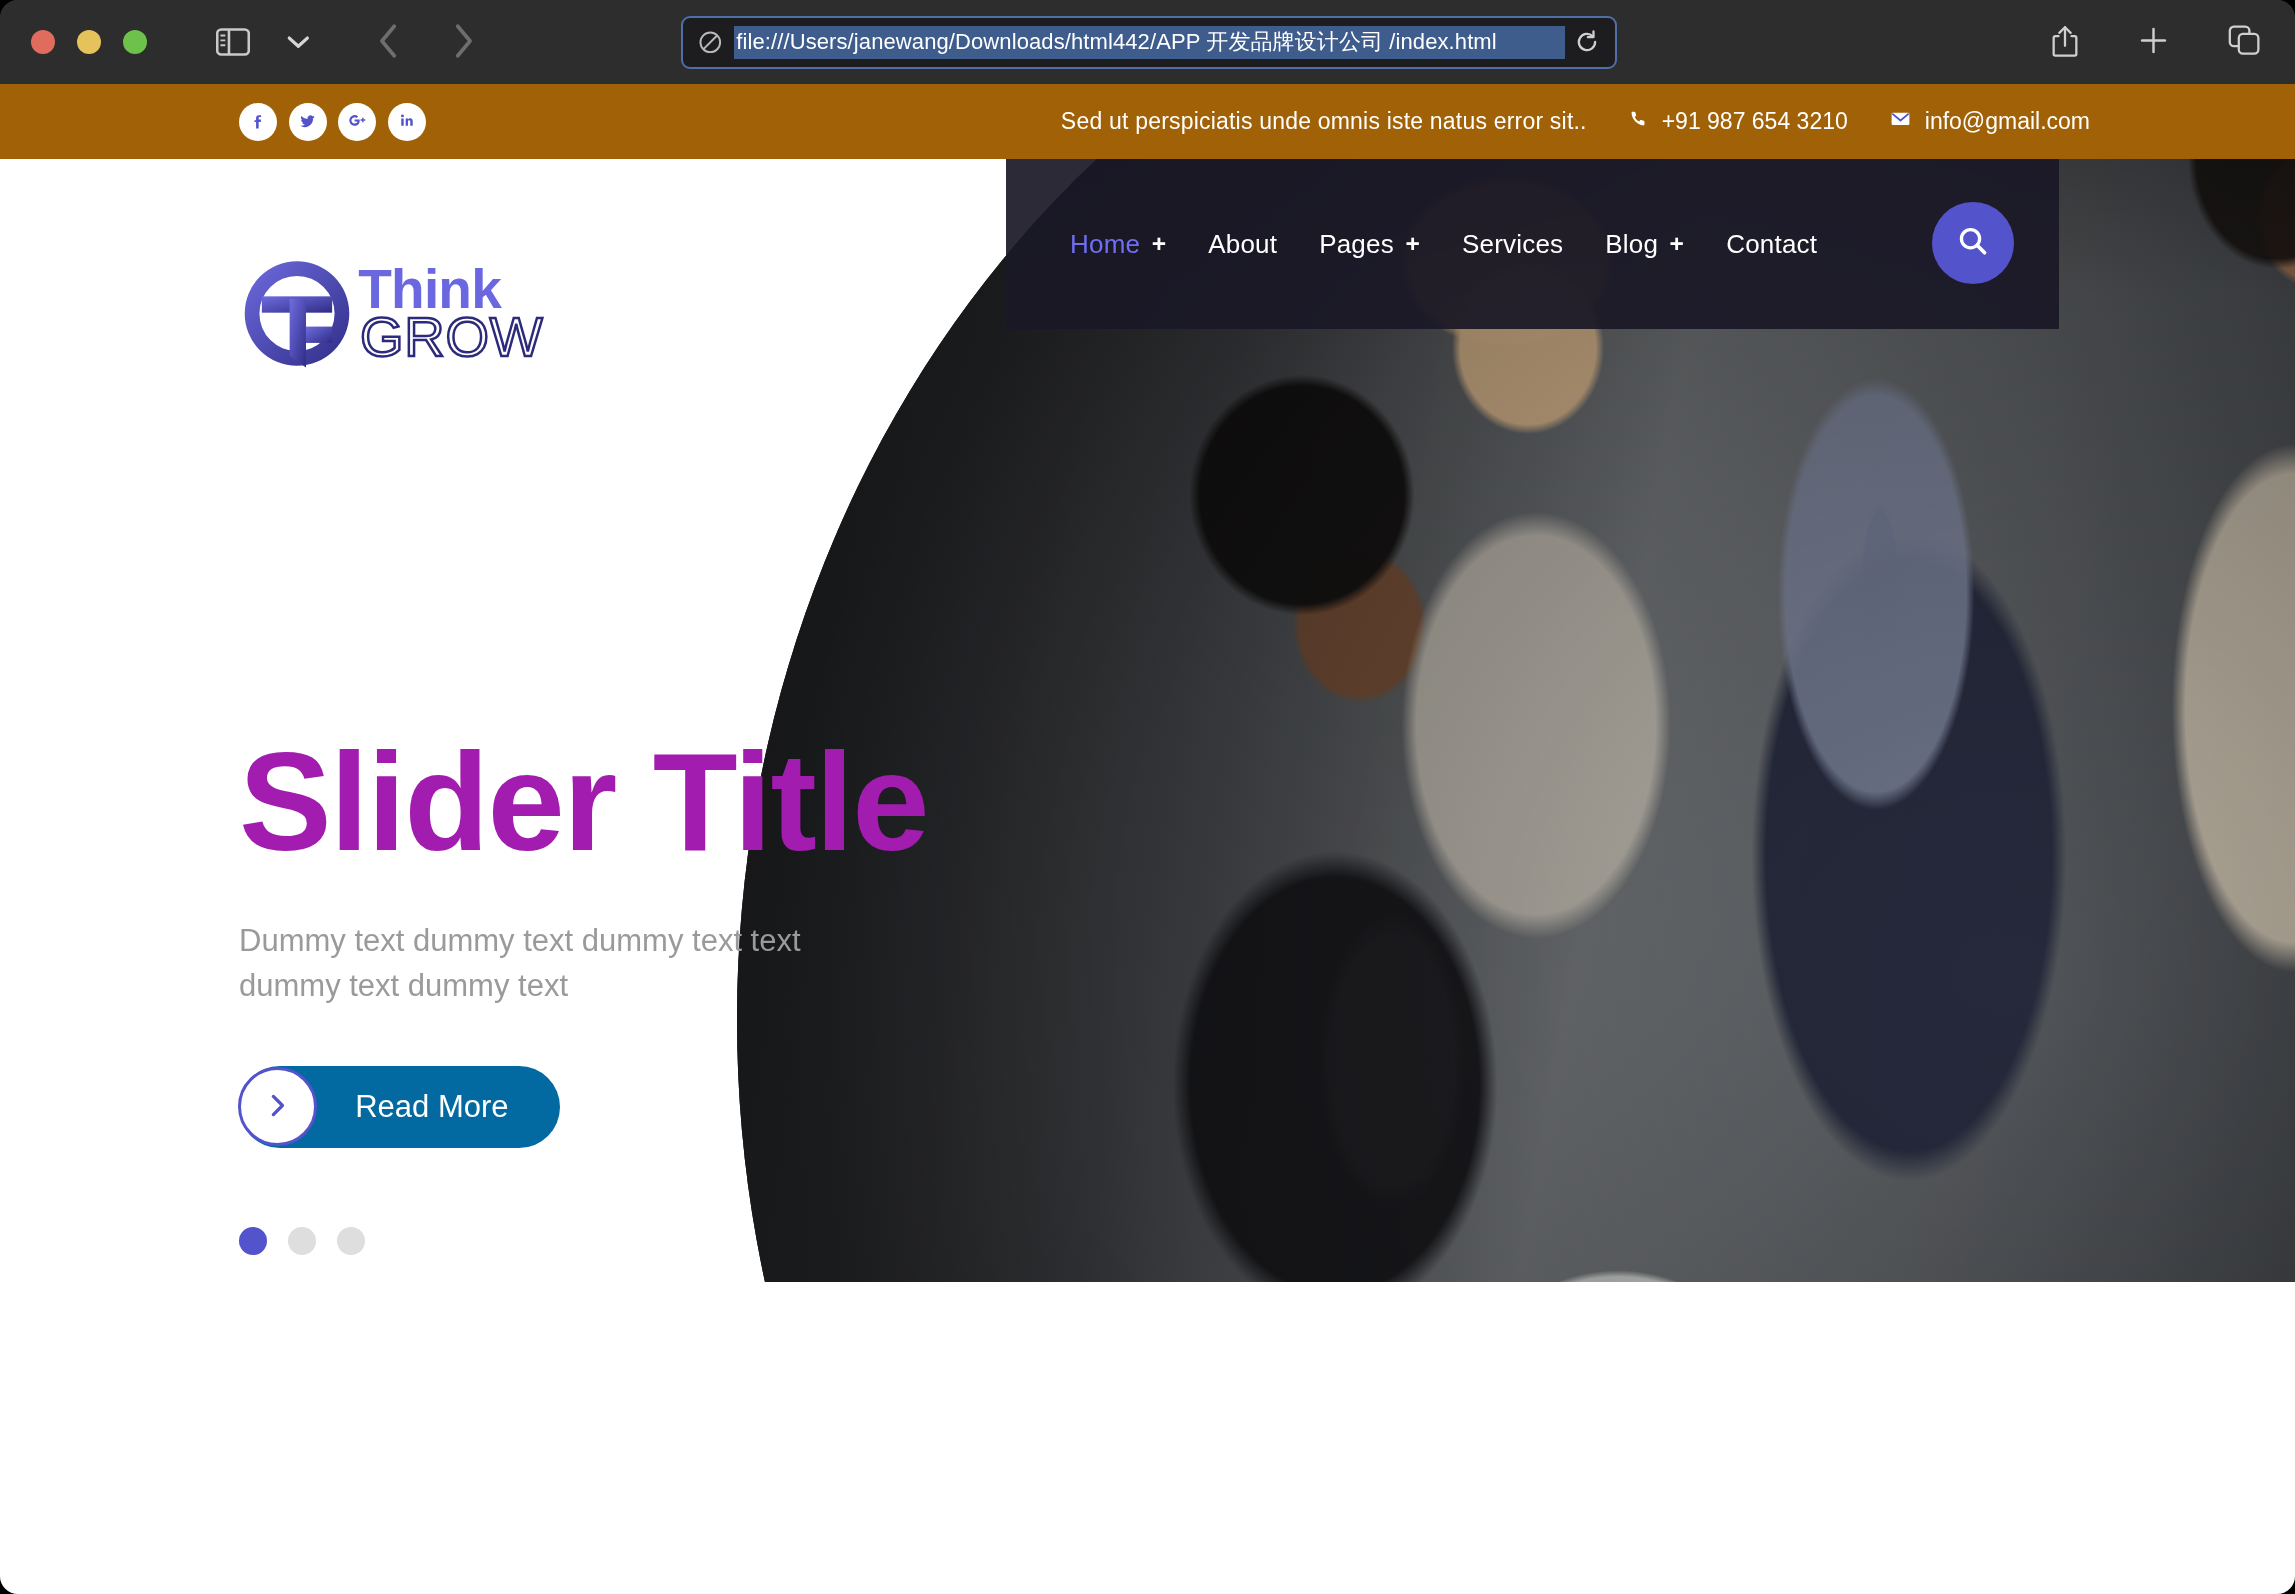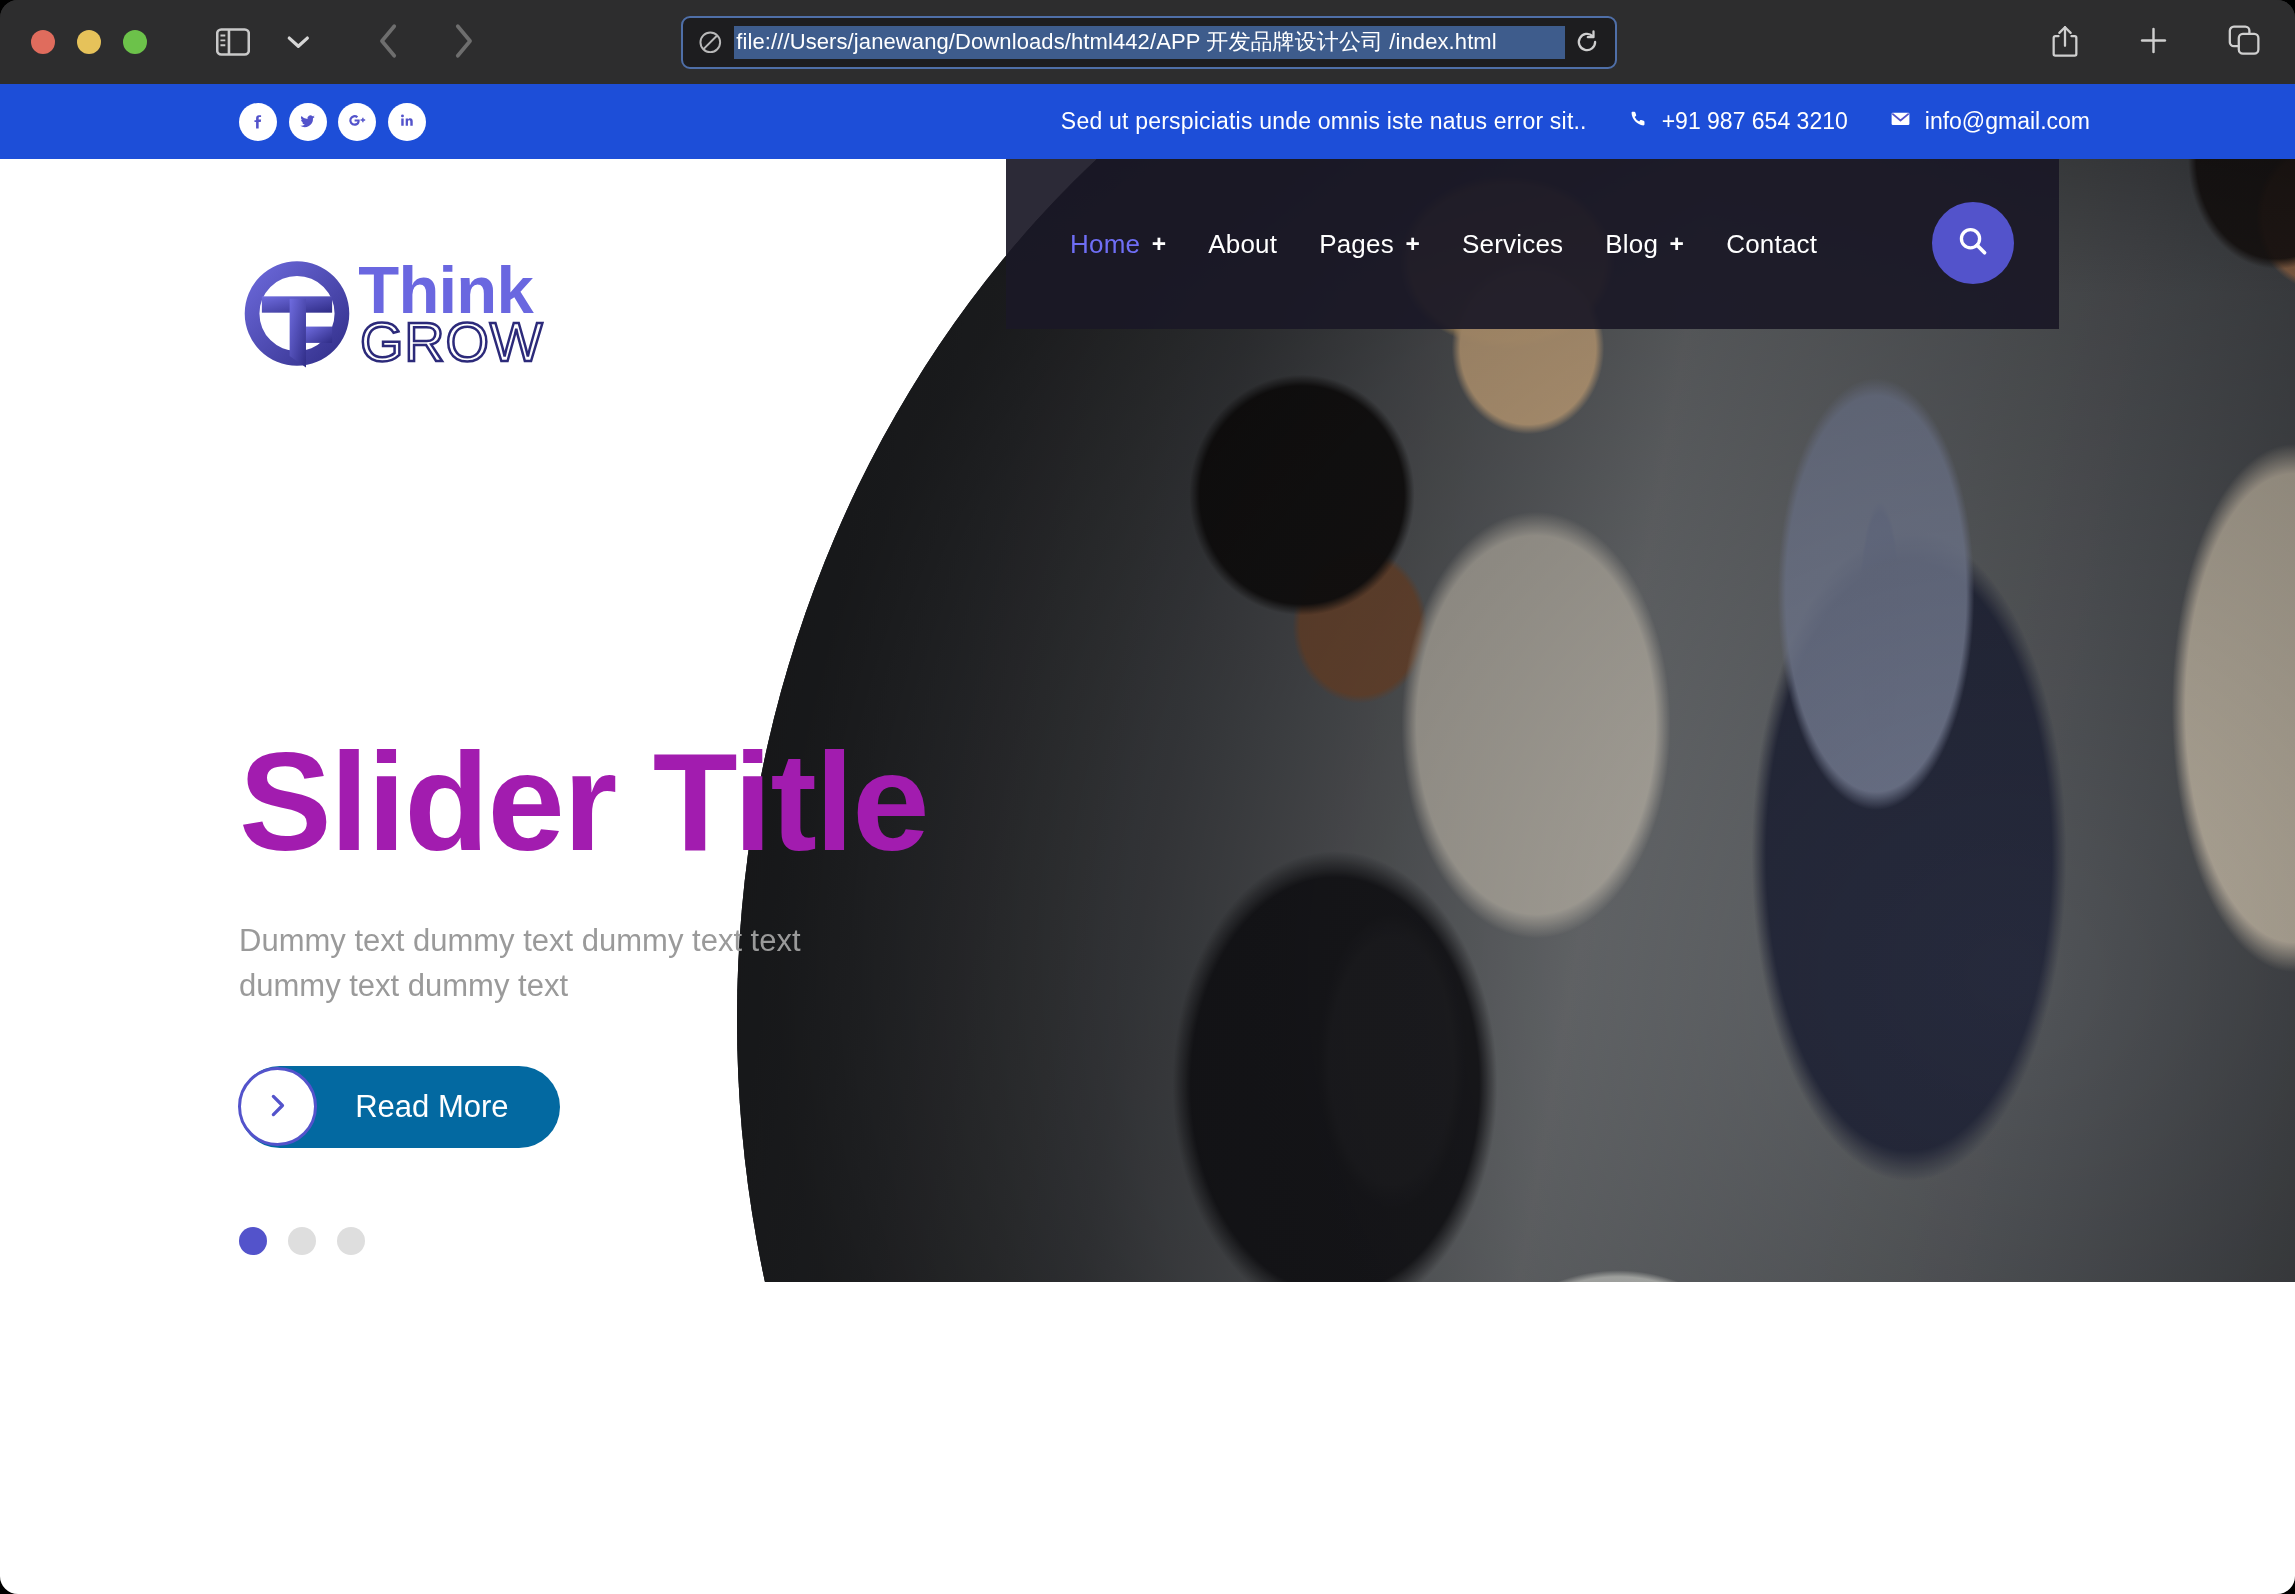--- a/index.html
+++ b/index.html
@@ -78,21 +78,21 @@
     left:0; top:84px;
     width:2295px; height:1510px;
     background:#ffffff;
     overflow:hidden;
   }
 
   
   .topbar{
     position:relative;
     height:75px;
-    background:#1d4ed8;
+    background:#a16207;
     display:flex; align-items:center;
     z-index:40;
   }
   .social{
     display:flex; align-items:center; gap:11.5px;
     margin-left:239px;
   }
   .social a{
     width:38px;height:38px;border-radius:50%;
     background:#ffffff;
@@ -223,21 +223,21 @@
     display:flex; align-items:center;
     z-index:35;
     text-decoration:none;
   }
   .logo-mark{ width:116px;height:125px; margin-right:3.3px; }
   .logo-word{
     display:flex; flex-direction:column;
     line-height:.86;
   }
   .logo-think{
-    font-size:67px; font-weight:700;
+    font-size:55px; font-weight:700;
     color:#6a67e0;
     letter-spacing:-0.8px;
   }
   .logo-grow{
     font-size:56px; font-weight:400;
     color:#2c2a7a;
     letter-spacing:0.8px;
     margin-left:1.6px;
     -webkit-text-stroke:2.5px #2c2a7a;
     color:transparent;

